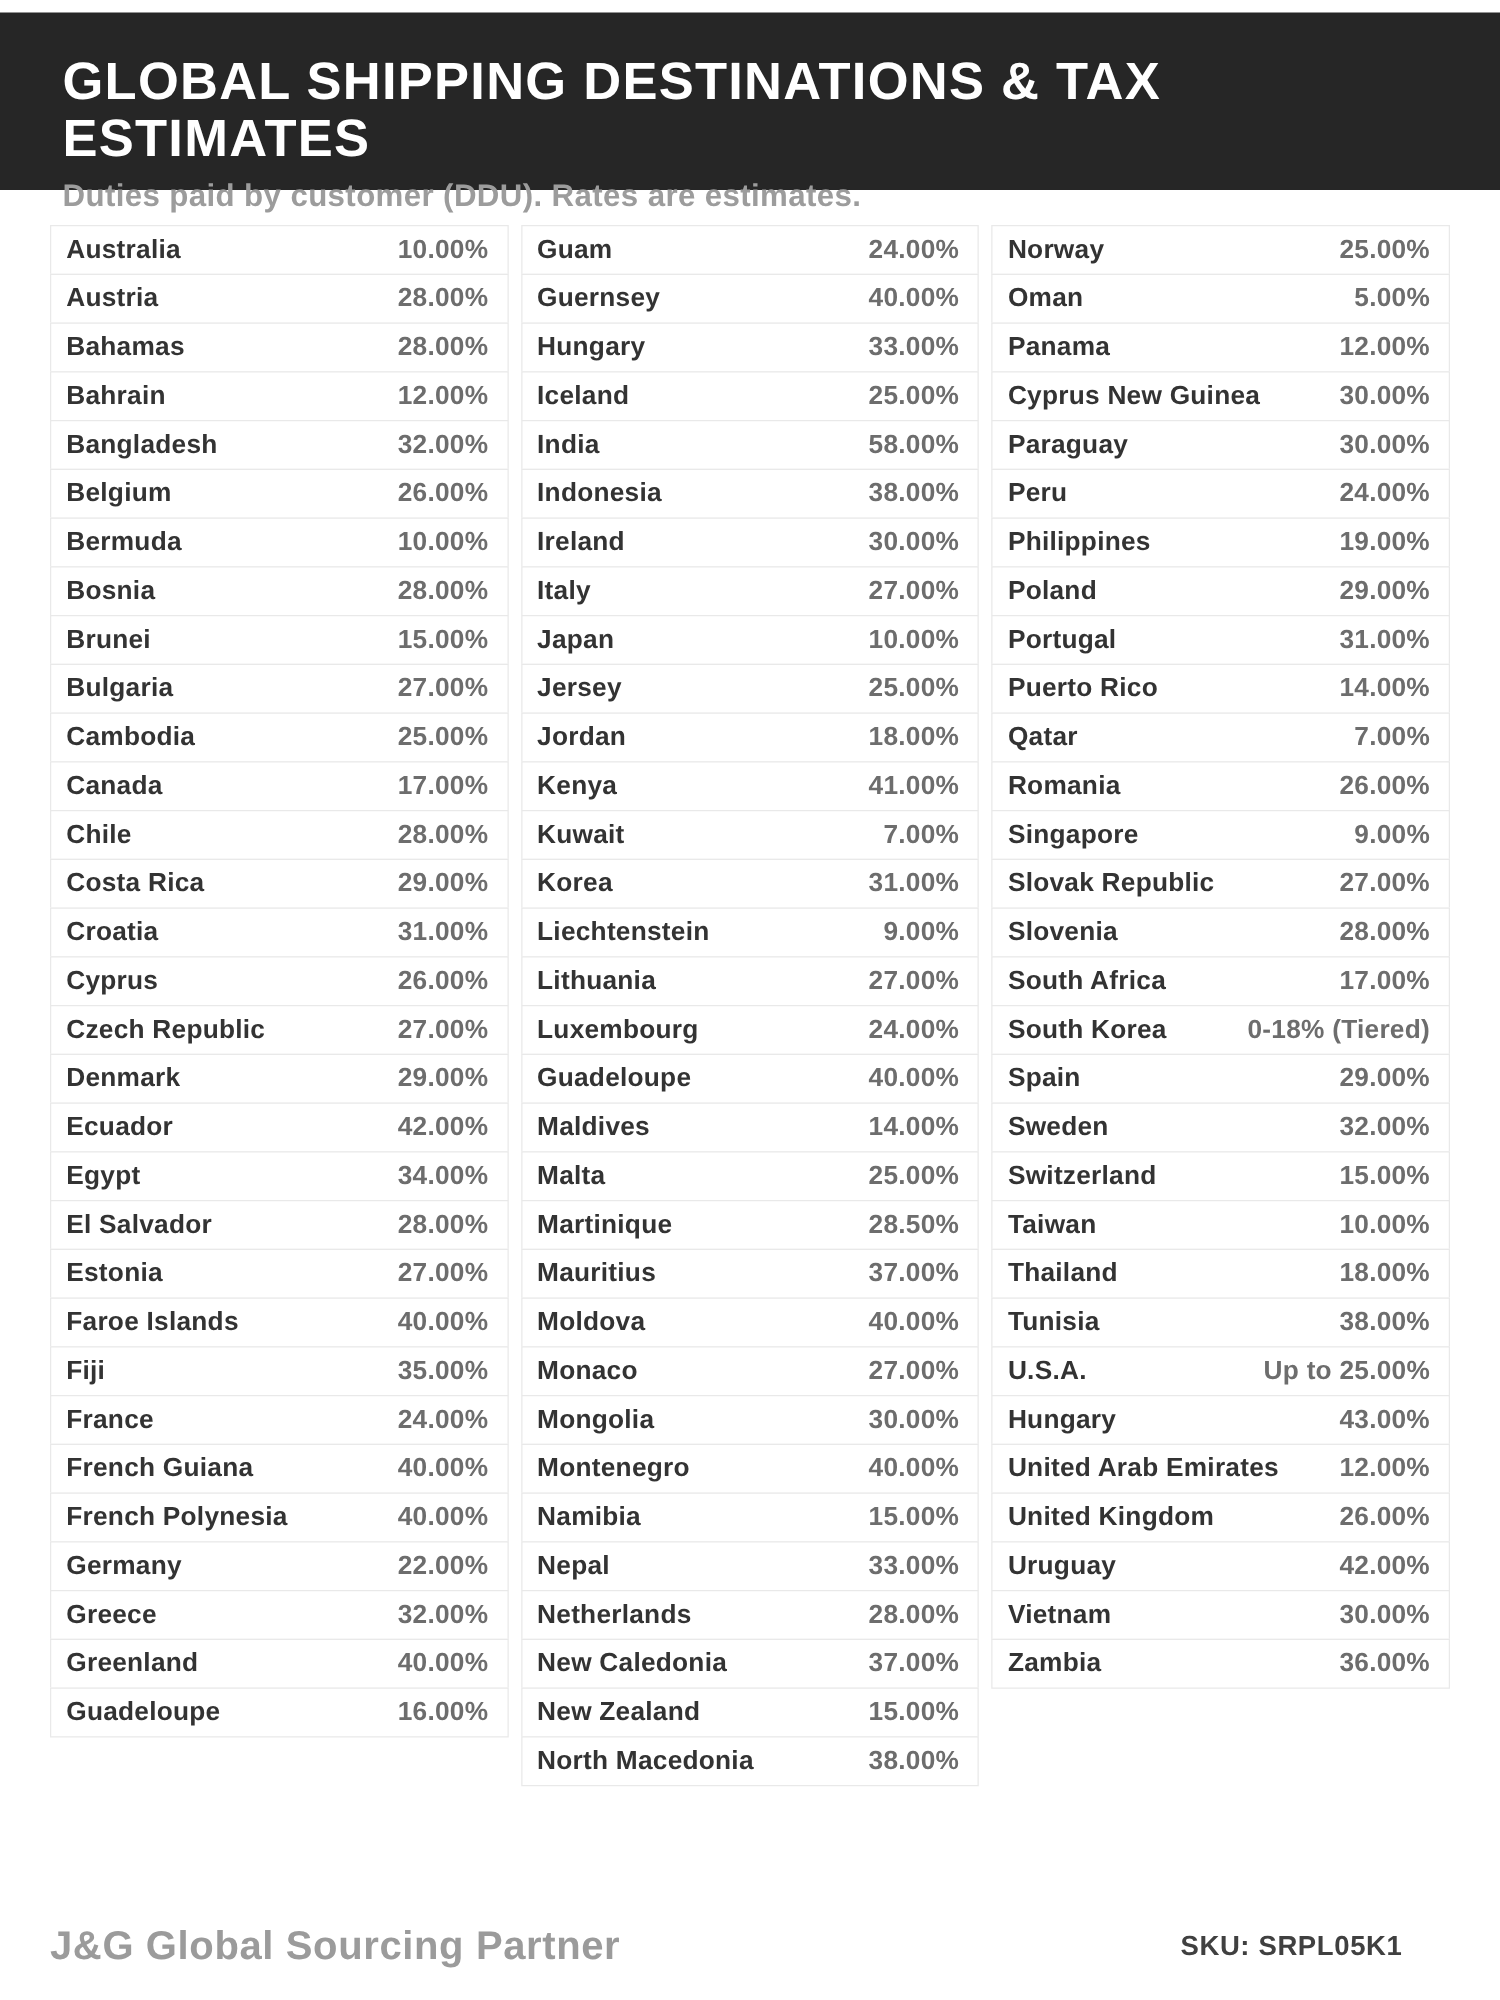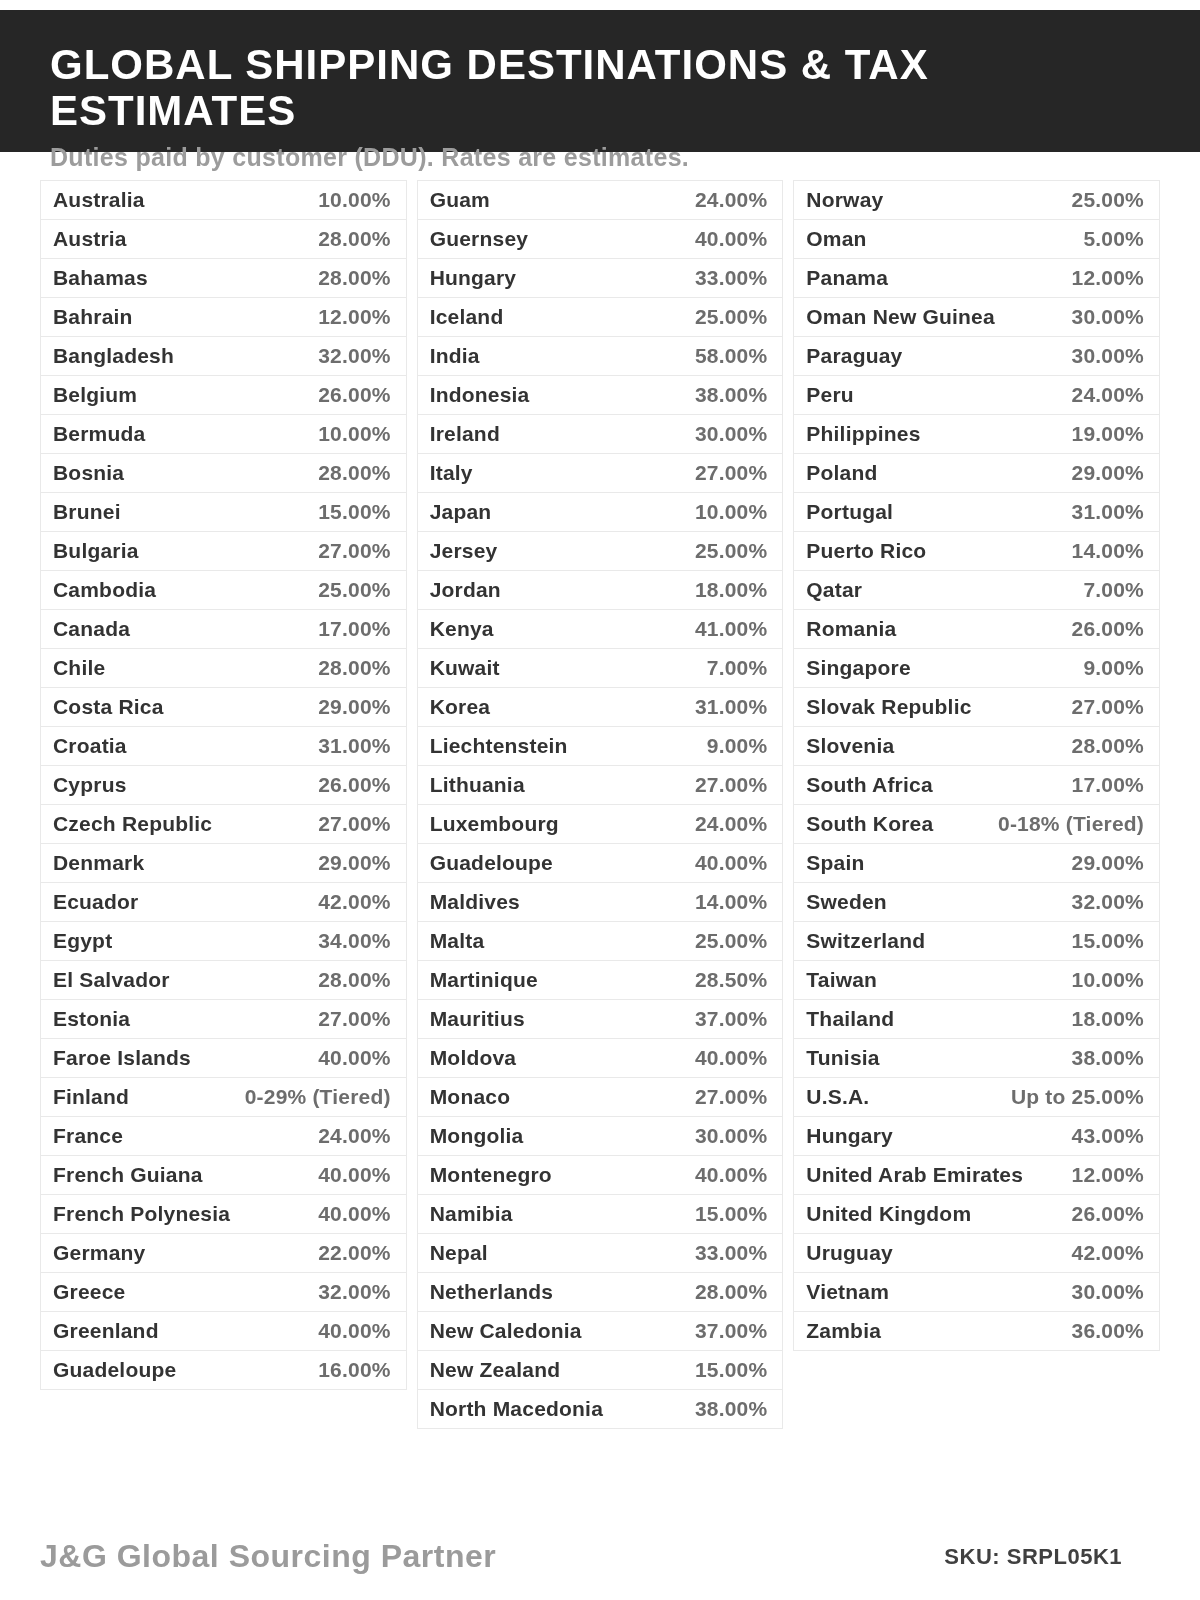--- a/index.html
+++ b/index.html
@@ -202,22 +202,22 @@
       </div>
       <div class="row">
         <span class="country">Estonia</span>
         <span class="rate">27.00%</span>
       </div>
       <div class="row">
         <span class="country">Faroe Islands</span>
         <span class="rate">40.00%</span>
       </div>
       <div class="row">
-        <span class="country">Finland</span>
-        <span class="rate">0-29% (Tiered)</span>
+        <span class="country">Fiji</span>
+        <span class="rate">35.00%</span>
       </div>
       <div class="row">
         <span class="country">France</span>
         <span class="rate">24.00%</span>
       </div>
       <div class="row">
         <span class="country">French Guiana</span>
         <span class="rate">40.00%</span>
       </div>
       <div class="row">
@@ -378,21 +378,21 @@
       </div>
       <div class="row">
         <span class="country">Oman</span>
         <span class="rate">5.00%</span>
       </div>
       <div class="row">
         <span class="country">Panama</span>
         <span class="rate">12.00%</span>
       </div>
       <div class="row">
-        <span class="country">Oman New Guinea</span>
+        <span class="country">Cyprus New Guinea</span>
         <span class="rate">30.00%</span>
       </div>
       <div class="row">
         <span class="country">Paraguay</span>
         <span class="rate">30.00%</span>
       </div>
       <div class="row">
         <span class="country">Peru</span>
         <span class="rate">24.00%</span>
       </div>

